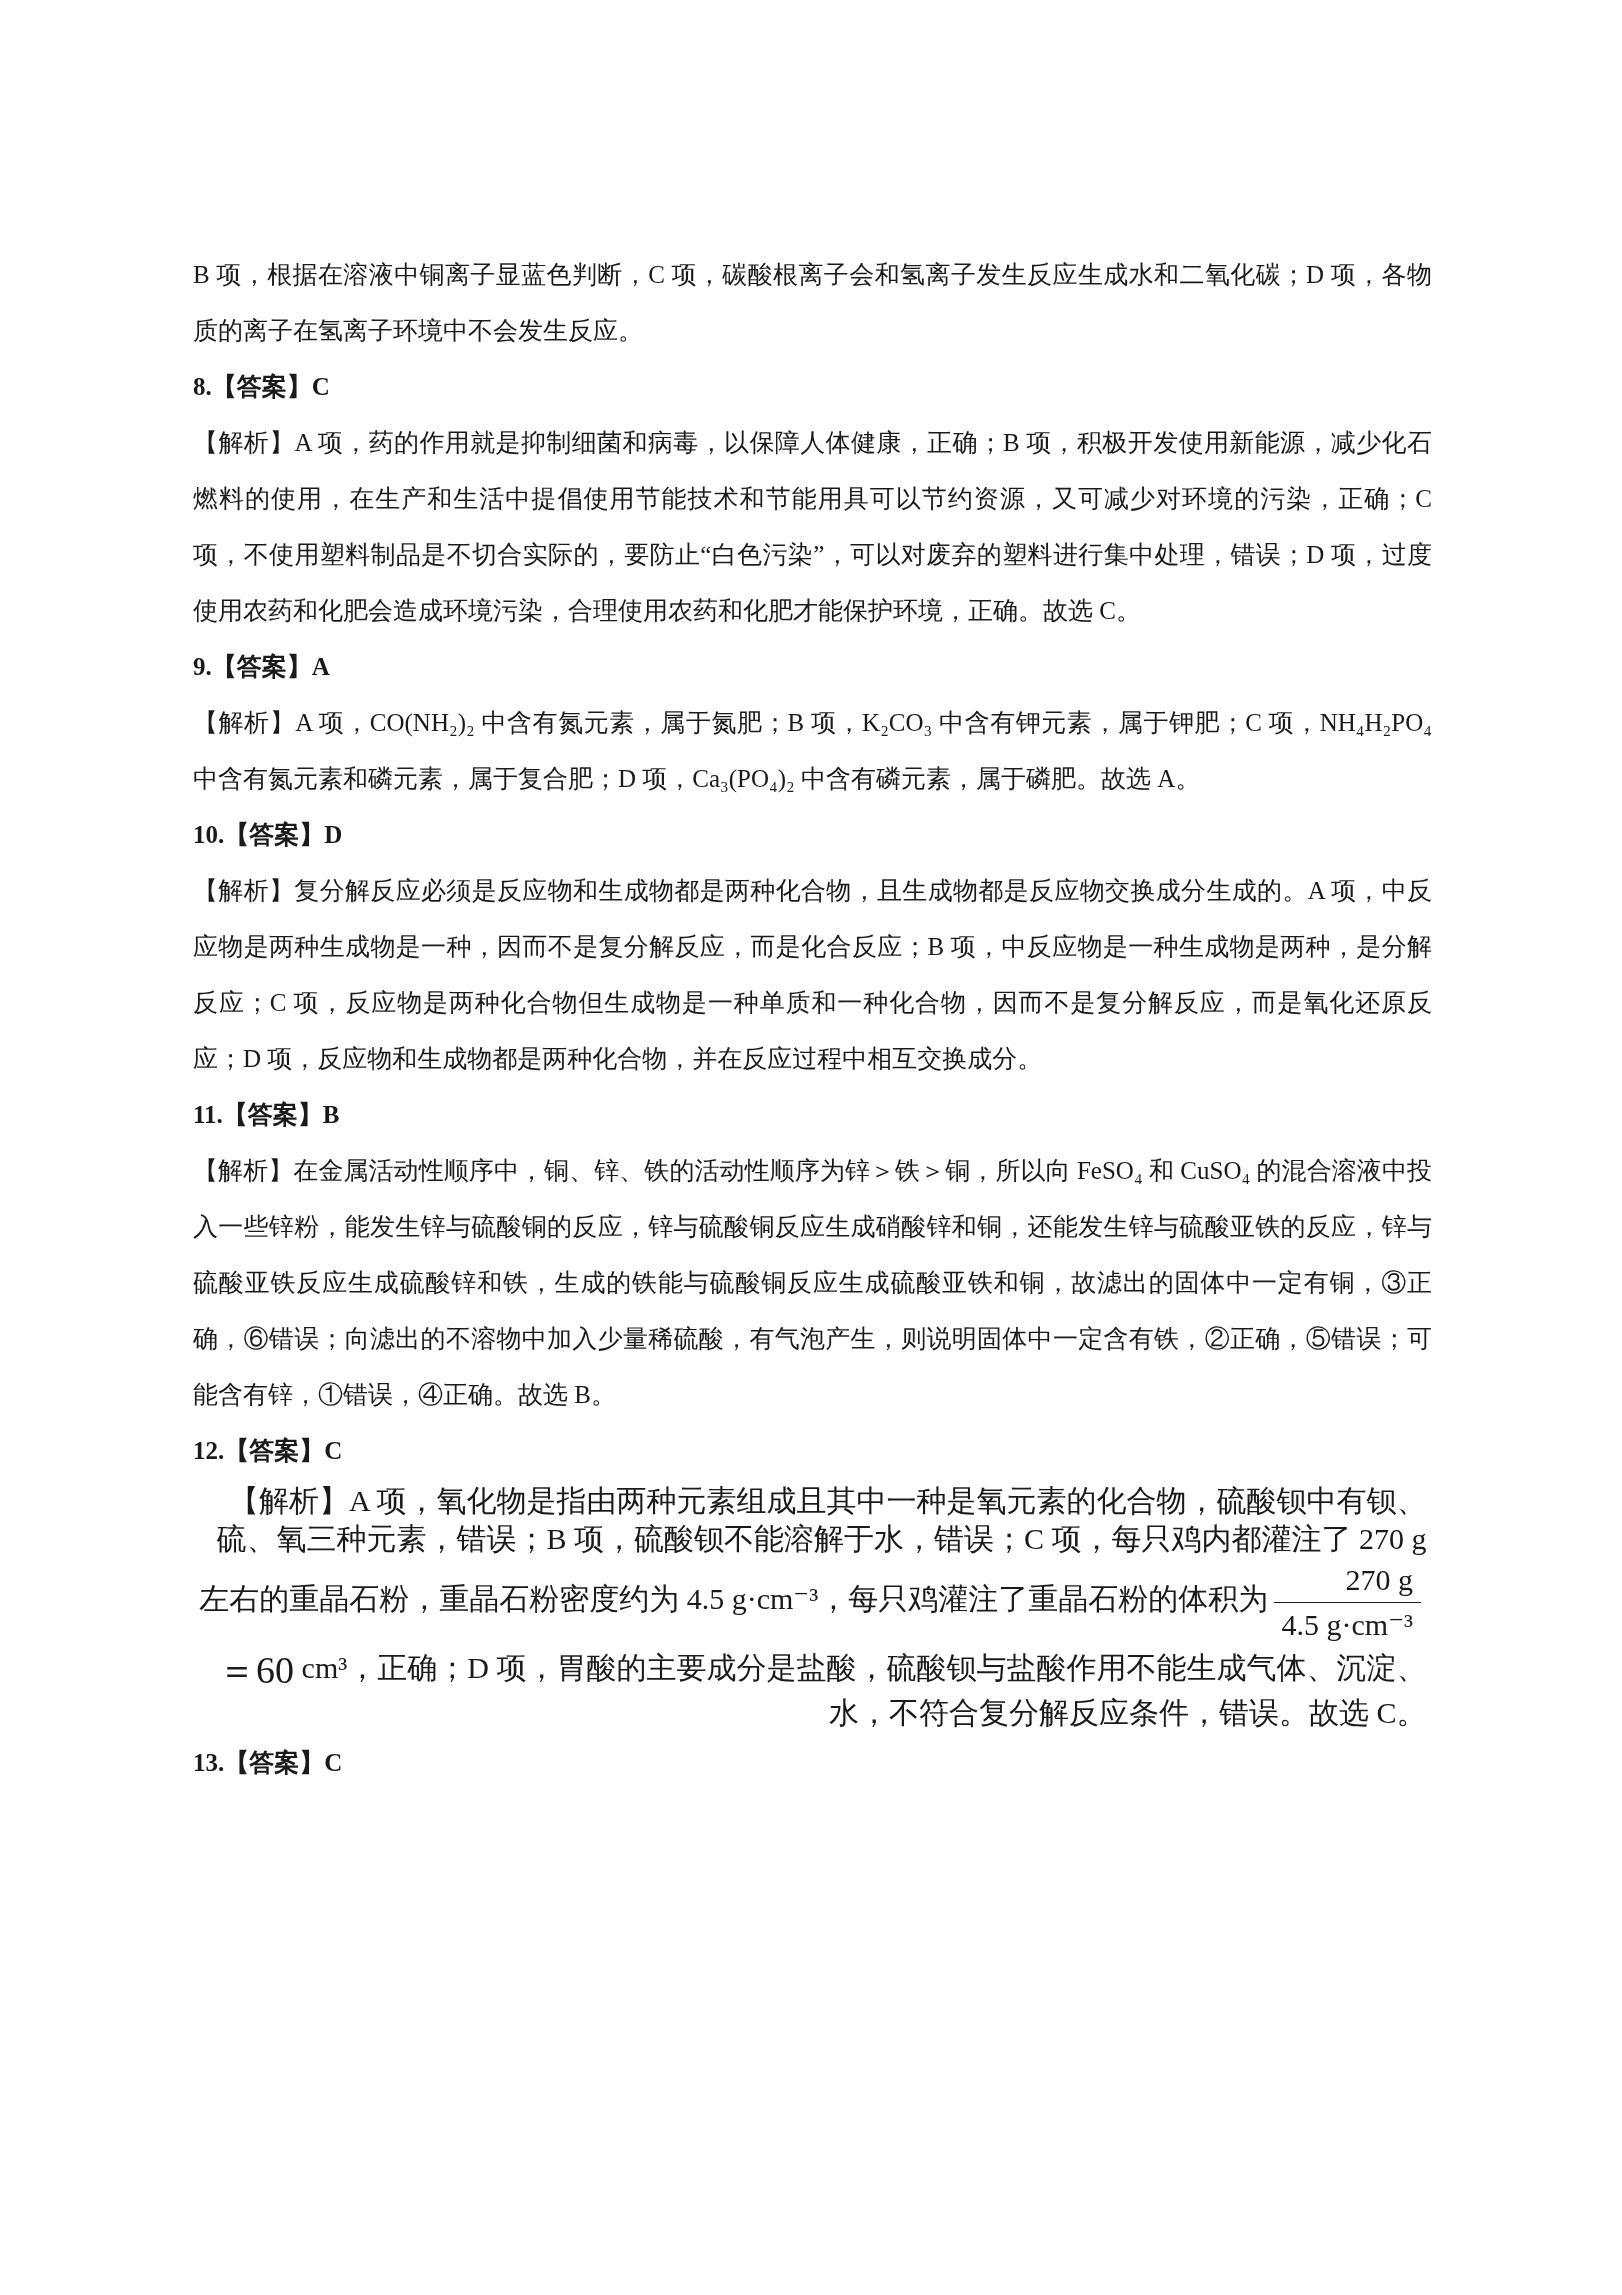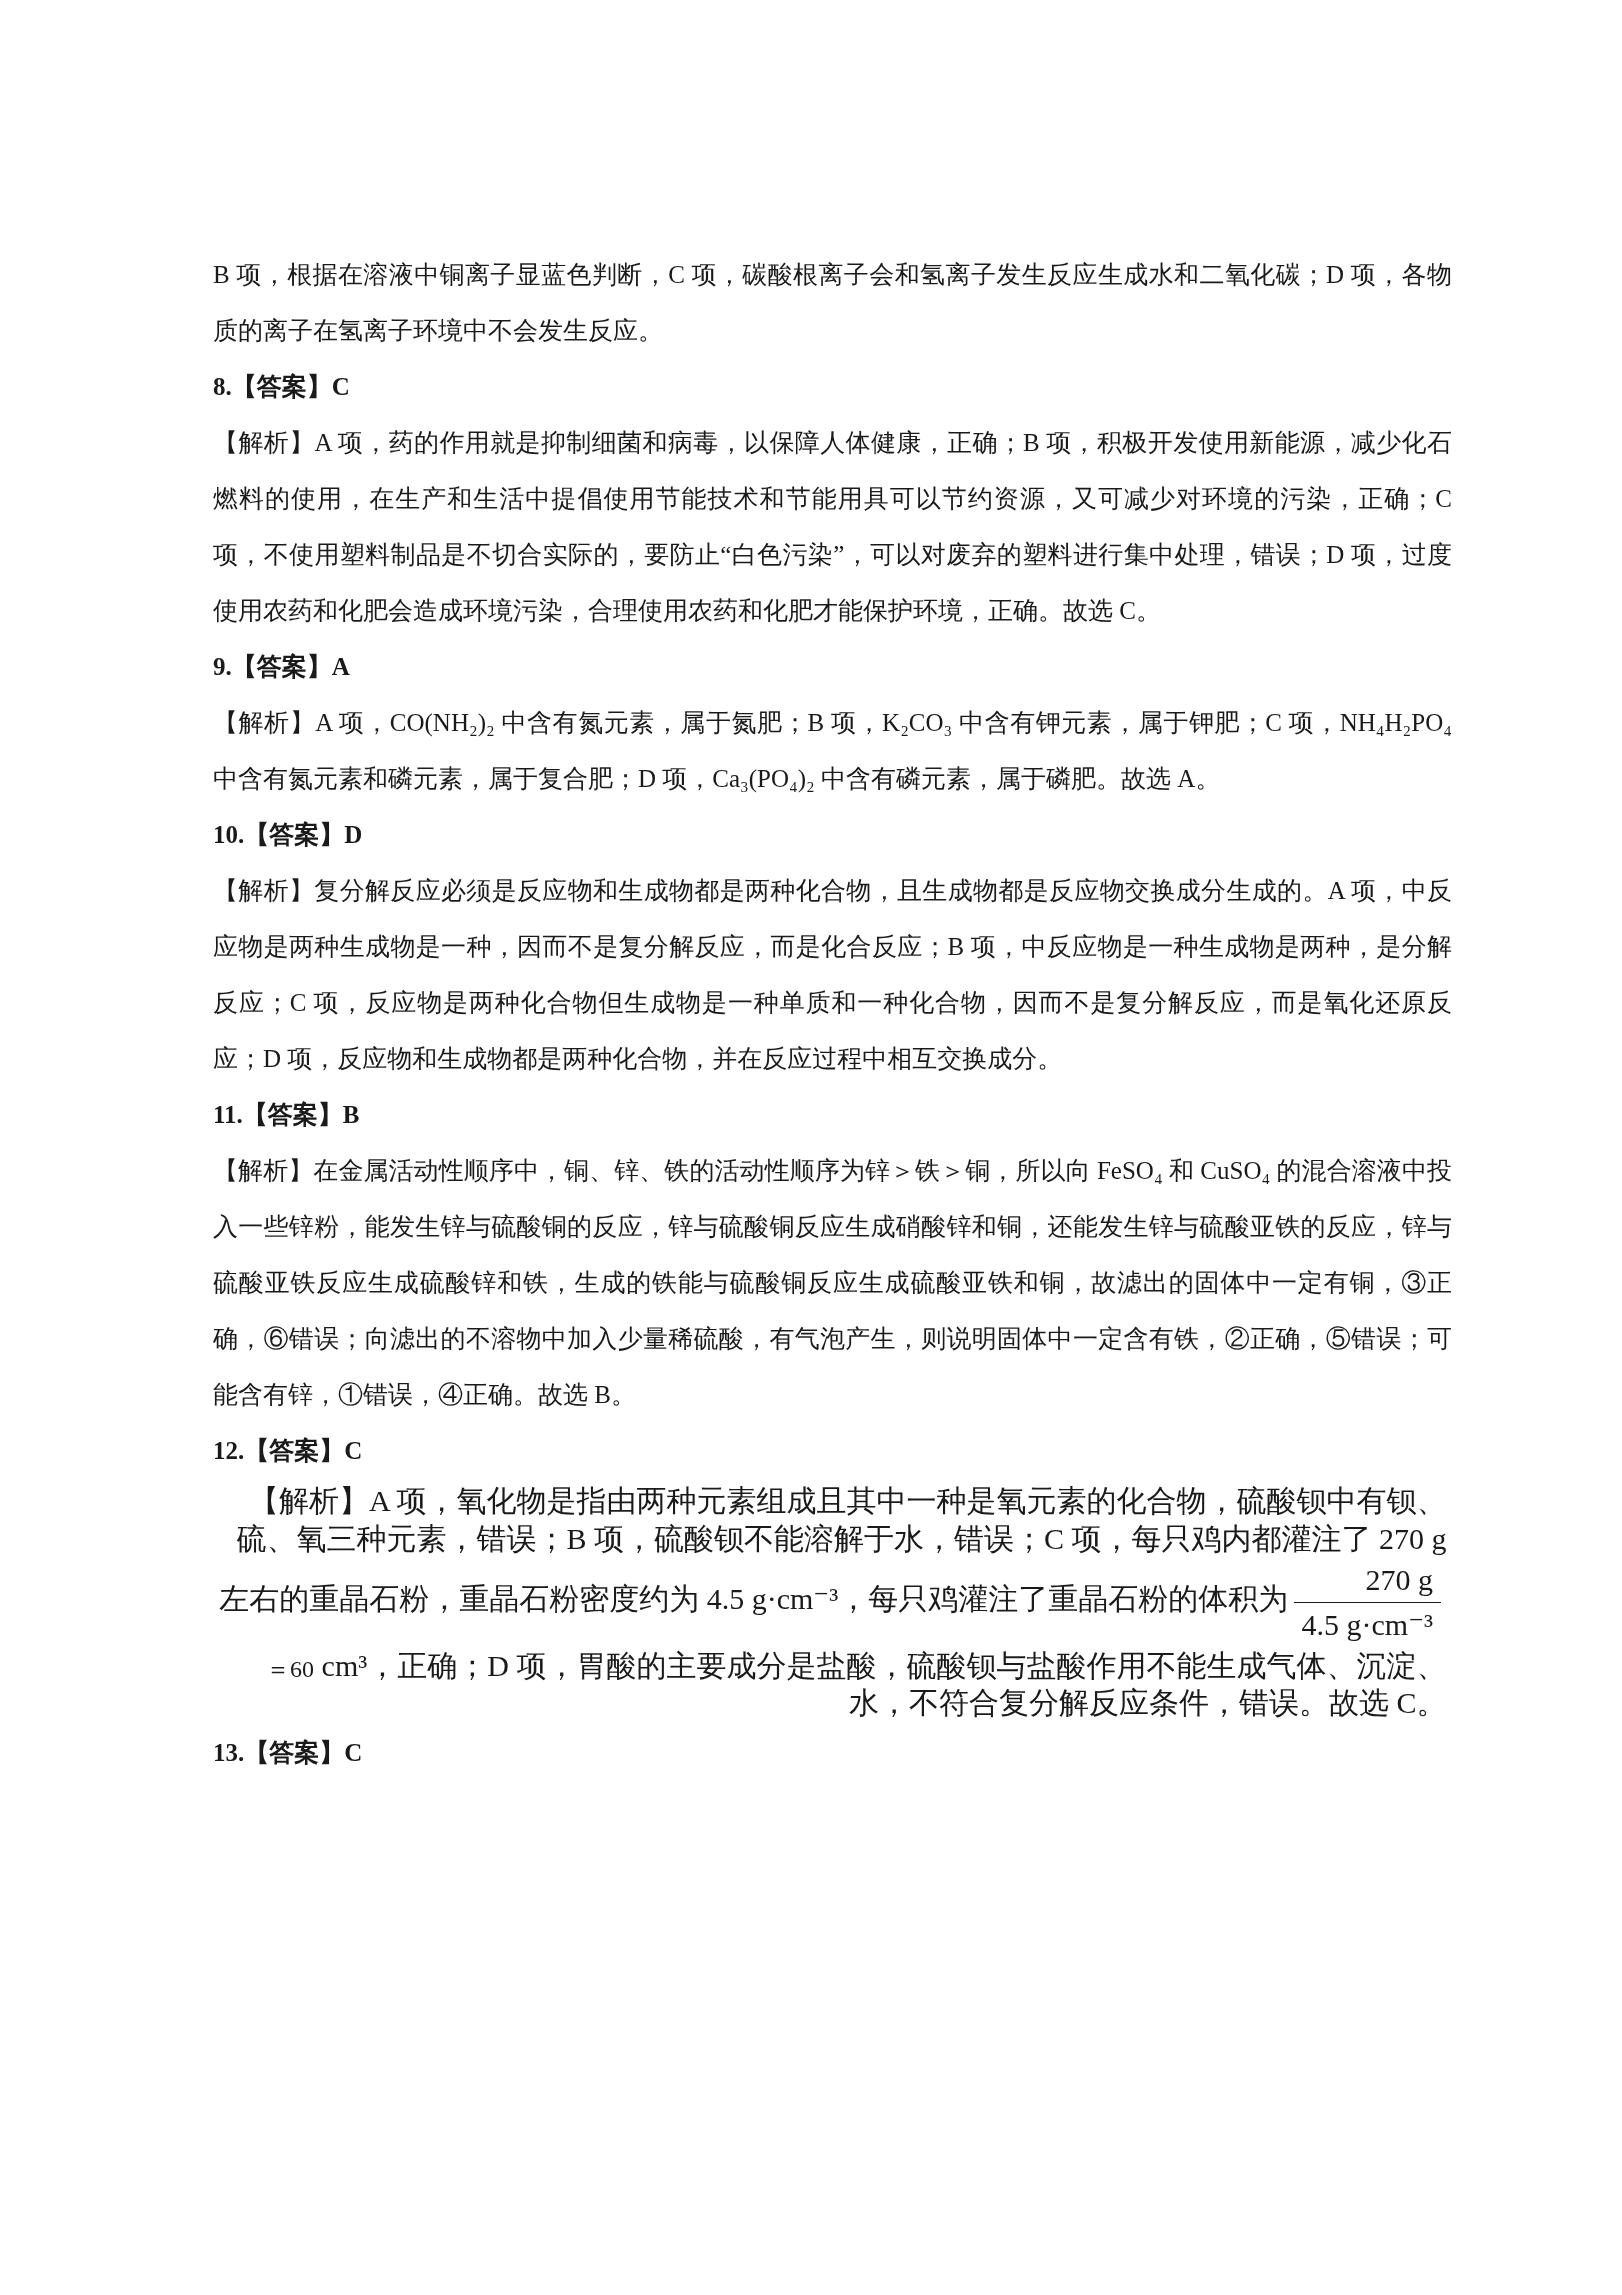--- a/index.html
+++ b/index.html
@@ -16,21 +16,20 @@
     padding: 247px 191px 0 193px;
     overflow: hidden;
   }
   .content {
     width: 1239px;
     color: #1a1a1a;
     font-family: "Liberation Serif", "DejaVu Serif", serif;
     font-size: 25px;
     line-height: 56px;
     text-align: justify;
-    margin-left: 20px;
   }
   .para {
     margin: 0;
   }
   .para.answer {
     text-align: left;
     font-weight: bold;
   }
   .fraction {
     display: inline-block;
@@ -43,21 +42,21 @@
   .fraction .num {
     display: block;
     border-bottom: 1.7px solid #1a1a1a;
     padding: 0 7.8px 3.4px 7.8px;
   }
   .fraction .den {
     display: block;
     padding: 3.4px 7.8px 0 7.8px;
   }
   .result {
-    font-size: 24px;
+    font-size: 38px;
     vertical-align: middle;
   }
 </style>
 </head>
 <body>
 
 <div class="page">
   <div class="content"><div class="para body">B 项，根据在溶液中铜离子显蓝色判断，C 项，碳酸根离子会和氢离子发生反应生成水和二氧化碳；D 项，各物质的离子在氢离子环境中不会发生反应。</div><div class="para answer">8.【答案】C</div><div class="para body">【解析】A 项，药的作用就是抑制细菌和病毒，以保障人体健康，正确；B 项，积极开发使用新能源，减少化石燃料的使用，在生产和生活中提倡使用节能技术和节能用具可以节约资源，又可减少对环境的污染，正确；C 项，不使用塑料制品是不切合实际的，要防止“白色污染”，可以对废弃的塑料进行集中处理，错误；D 项，过度使用农药和化肥会造成环境污染，合理使用农药和化肥才能保护环境，正确。故选 C。</div><div class="para answer">9.【答案】A</div><div class="para body">【解析】A 项，CO(NH₂)₂ 中含有氮元素，属于氮肥；B 项，K₂CO₃ 中含有钾元素，属于钾肥；C 项，NH₄H₂PO₄ 中含有氮元素和磷元素，属于复合肥；D 项，Ca₃(PO₄)₂ 中含有磷元素，属于磷肥。故选 A。</div><div class="para answer">10.【答案】D</div><div class="para body">【解析】复分解反应必须是反应物和生成物都是两种化合物，且生成物都是反应物交换成分生成的。A 项，中反应物是两种生成物是一种，因而不是复分解反应，而是化合反应；B 项，中反应物是一种生成物是两种，是分解反应；C 项，反应物是两种化合物但生成物是一种单质和一种化合物，因而不是复分解反应，而是氧化还原反应；D 项，反应物和生成物都是两种化合物，并在反应过程中相互交换成分。</div><div class="para answer">11.【答案】B</div><div class="para body">【解析】在金属活动性顺序中，铜、锌、铁的活动性顺序为锌＞铁＞铜，所以向 FeSO₄ 和 CuSO₄ 的混合溶液中投入一些锌粉，能发生锌与硫酸铜的反应，锌与硫酸铜反应生成硝酸锌和铜，还能发生锌与硫酸亚铁的反应，锌与硫酸亚铁反应生成硫酸锌和铁，生成的铁能与硫酸铜反应生成硫酸亚铁和铜，故滤出的固体中一定有铜，③正确，⑥错误；向滤出的不溶物中加入少量稀硫酸，有气泡产生，则说明固体中一定含有铁，②正确，⑤错误；可能含有锌，①错误，④正确。故选 B。</div><div class="para answer">12.【答案】C</div><div class="para fraction"><span class="seg">【解析】A 项，氧化物是指由两种元素组成且其中一种是氧元素的化合物，硫酸钡中有钡、硫、氧三种元素，错误；B 项，硫酸钡不能溶解于水，错误；C 项，每只鸡内都灌注了 270  g 左右的重晶石粉，重晶石粉密度约为 4.5 g·cm⁻³，每只鸡灌注了重晶石粉的体积为</span><span class="fraction"><span class="num">270 g</span><span class="den">4.5 g·cm⁻³</span></span><span class="result">＝60</span><span class="seg"> cm³，正确；D 项，胃酸的主要成分是盐酸，硫酸钡与盐酸作用不能生成气体、沉淀、水，不符合复分解反应条件，错误。故选 C。</span></div><div class="para answer">13.【答案】C</div></div>
 </div>
 

